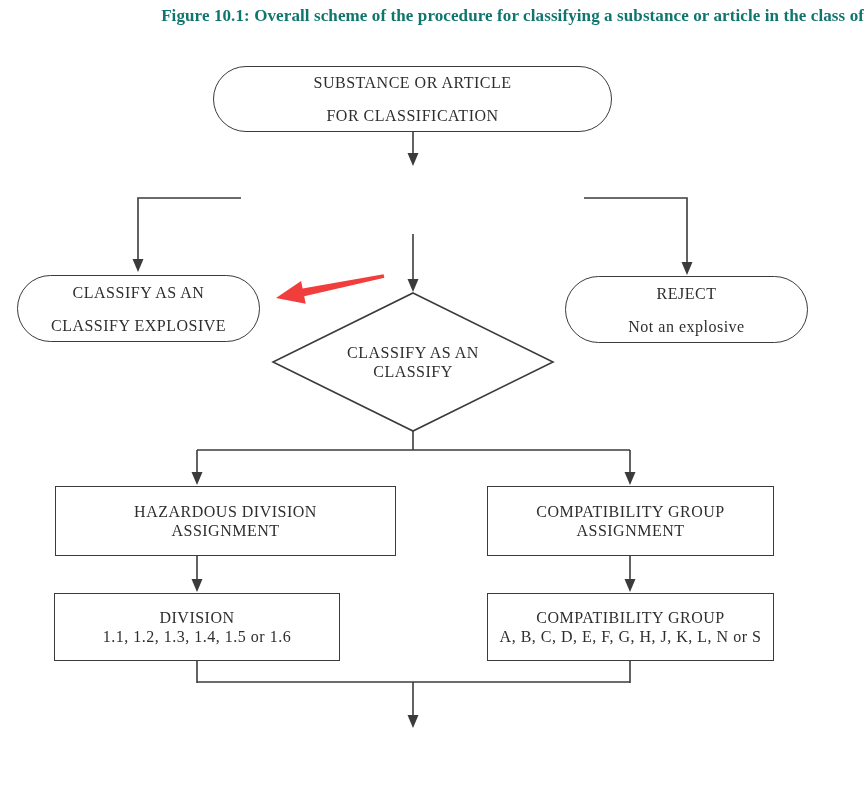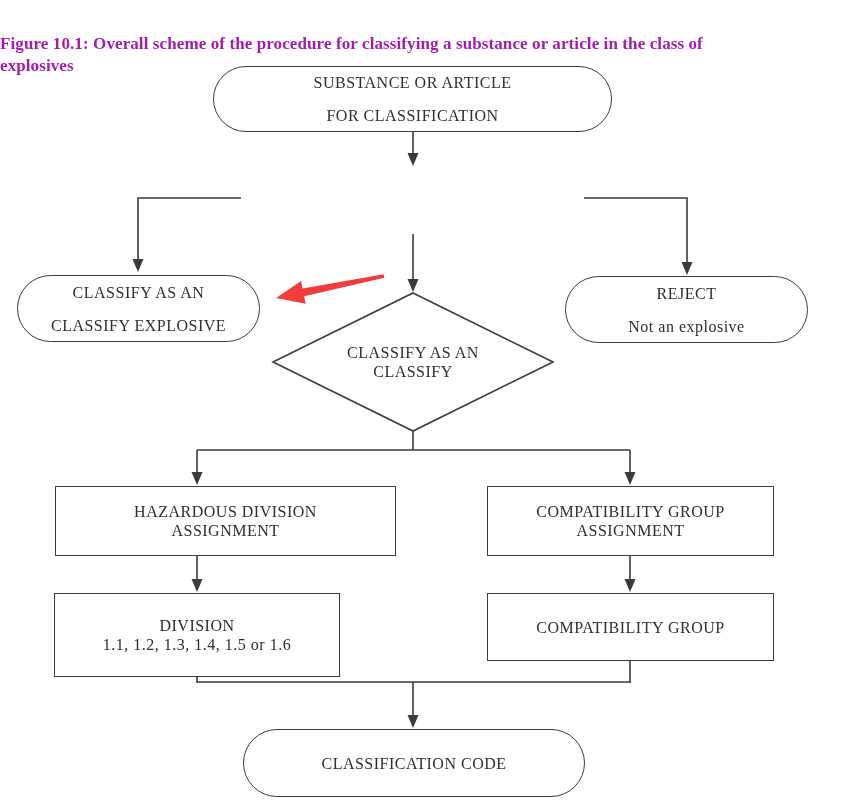--- a/index.html
+++ b/index.html
@@ -9,27 +9,26 @@
     height: 812px;
     background: #ffffff;
     font-family: "Liberation Serif", serif;
     overflow: hidden;
   }
   .fig-title {
     position: absolute;
     top: 5px;
     left: 0;
     width: 100%;
-    text-align: left;
+    text-align: right;
     font-weight: bold;
     font-size: 17px;
     line-height: 22px;
-    color: #a21caf;
+    color: #0f766e;
     letter-spacing: 0.1px;
-    margin-top: 28px;
   }
   .node {
     position: absolute;
     box-sizing: border-box;
     display: flex;
     flex-direction: column;
     justify-content: center;
     align-items: center;
     text-align: center;
     background: #ffffff;
@@ -50,32 +49,31 @@
   .node { z-index: 2; }
 
   
   .n-start   { left: 213px; top: 66px;  width: 399px; height: 66px; }
   .n-accept  { left: 241px; top: 166px; width: 343px; height: 68px; }
   .n-unstable{ left: 17px;  top: 275px; width: 243px; height: 67px; }
   .n-reject  { left: 565px; top: 276px; width: 243px; height: 67px; font-family: Liberation Serif, serif; }
   .n-diamond { left: 293px; top: 324px; width: 240px; height: 76px; }
   .n-hazard  { left: 55px;  top: 486px; width: 341px; height: 70px; }
   .n-compata { left: 487px; top: 486px; width: 287px; height: 70px; }
-  .n-division{ left: 54px;  top: 593px; width: 286px; height: 84px; }
+  .n-division{ left: 54px;  top: 593px; width: 286px; height: 68px; }
   .n-compatg { left: 487px; top: 593px; width: 287px; height: 68px; }
   .n-code    { left: 243px; top: 729px; width: 342px; height: 68px; }
 </style>
 </head>
 <body>
 
 <div class="canvas">
 
   <div class="fig-title">
     <div>Figure 10.1: Overall scheme of the procedure for classifying a substance or article in the class of</div>
-    <div>explosives</div>
   </div>
 
   <svg class="wires" viewBox="0 0 864 812" xmlns="http://www.w3.org/2000/svg">
     <g stroke="#3b3b3b" stroke-width="1.6" fill="none">
       <path d="M413 132 V154"></path>
       <path d="M241 198 H138 V260"></path>
       <path d="M584 198 H687 V263"></path>
       <path d="M413 234 V280"></path>
       <path d="M413 431 V450"></path>
       <path d="M197 450 H630"></path>
@@ -133,23 +131,21 @@
     <span>ASSIGNMENT</span>
   </div>
 
   <div class="node n-division">
     <span>DIVISION</span>
     <span>1.1, 1.2, 1.3, 1.4, 1.5 or 1.6</span>
   </div>
 
   <div class="node n-compatg">
     <span>COMPATIBILITY GROUP</span>
+    <span>A, B, C, D, E, F, G, H, J, K, L, N or S</span>
   </div>
 
-  <div class="node stadium n-code">
-    <span>CLASSIFICATION CODE</span>
-  </div>
 
   <svg class="overlay" viewBox="0 0 864 812" xmlns="http://www.w3.org/2000/svg">
     <polygon points="276,298 301.1,281.1 302.6,288.5 383.6,274.2 384.4,277.8 304.2,296.3 305.7,303.7" fill="#f23d3d"></polygon>
   </svg>
 
 </div>
 
 </body></html>

